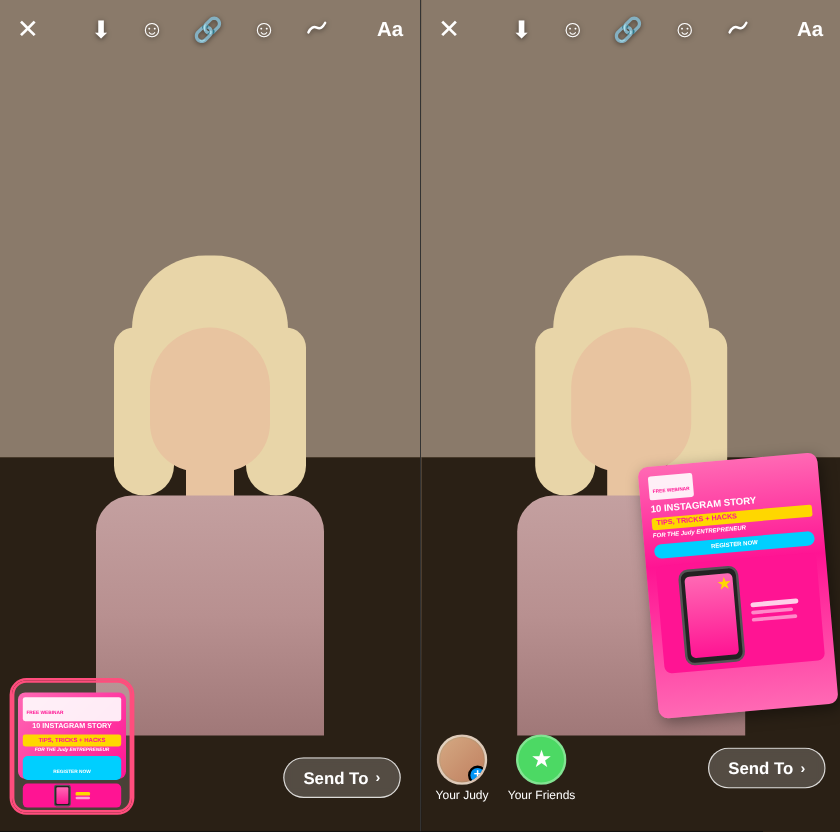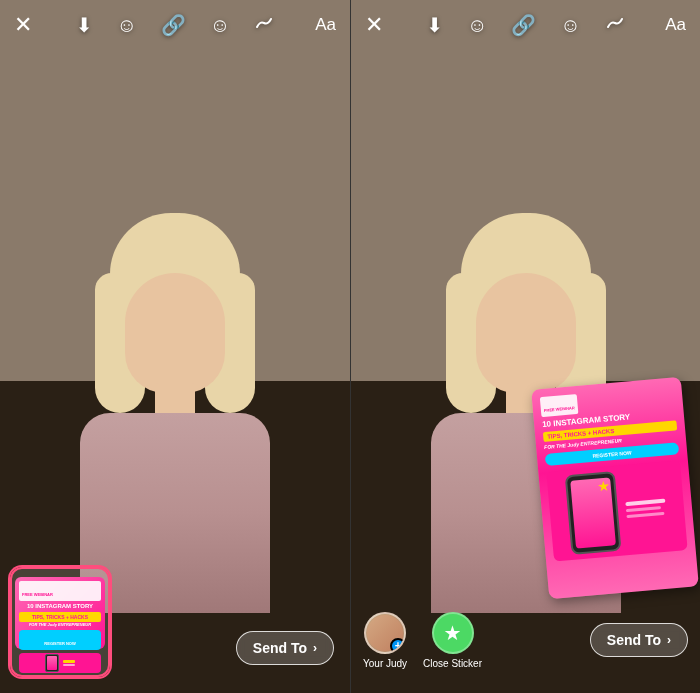--- a/index.html
+++ b/index.html
@@ -49,21 +49,21 @@
       left: 14px;
       color: #fff;
       font-size: 22px;
       cursor: pointer;
     }
 
     .toolbar-aa {
       position: absolute;
       right: 14px;
       color: #fff;
-      font-weight: normal;
+      font-weight: bold;
       font-size: 17px;
       cursor: pointer;
     }
 
     
     .sticker-tray {
       position: absolute;
       bottom: 16px;
       left: 10px;
       width: 100px;
@@ -555,21 +555,21 @@
         </div>
       </div>
       <span class="story-label">Your Judy</span>
     </div>
 
     <div class="story-option">
       <div class="story-avatar-friends">
 
         <span style="color:#fff;font-size:20px;">★</span>
       </div>
-      <span class="story-label">Close Sticker</span>
+      <span class="story-label">Your Friends</span>
     </div>
 
     <div style="flex:1;"></div>
 
     <button class="send-to-btn">
       <span>Send To</span>
       <span class="arrow-right">›</span>
     </button>
   </div>
 </div>

